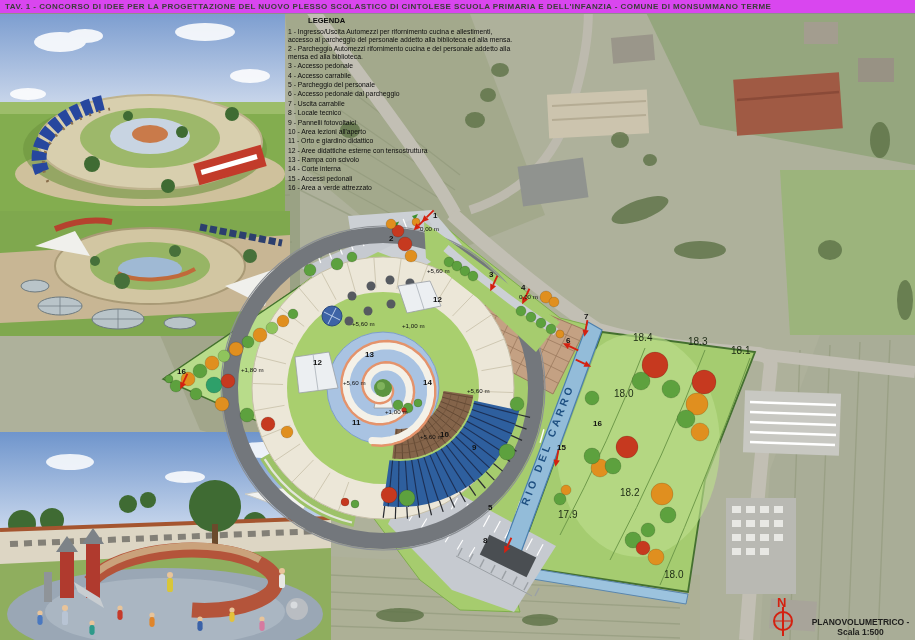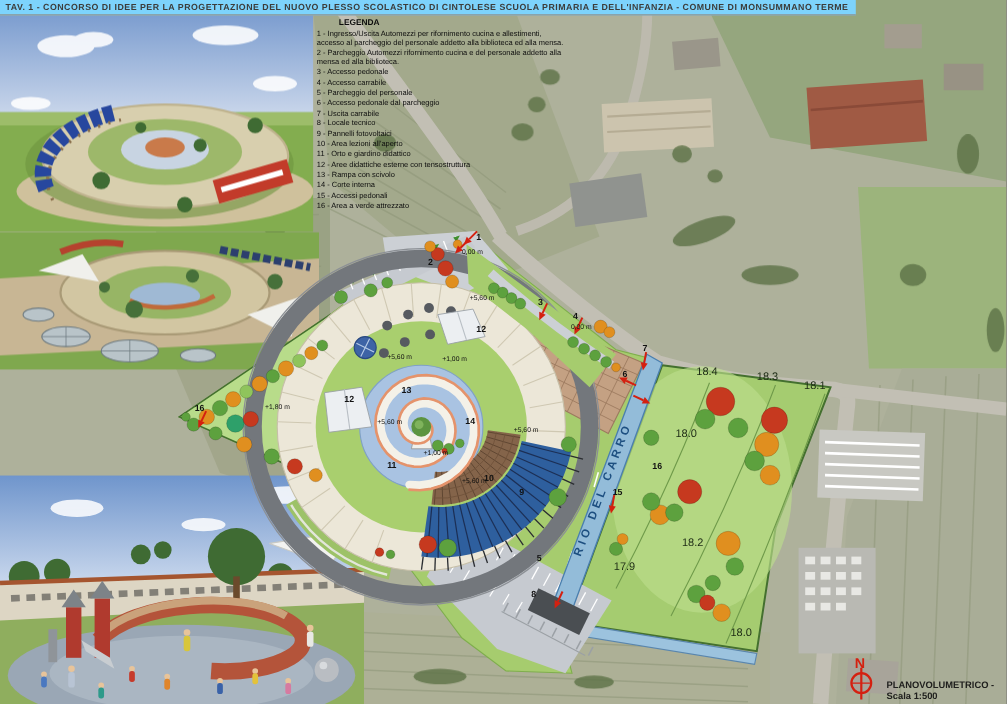--- a/index.html
+++ b/index.html
@@ -1,34 +1,34 @@
 <!DOCTYPE html>
 <html><head>
 <meta charset="utf-8">
 <style>
   html,body{margin:0;padding:0;background:#666;}
   .board{position:relative;width:915px;height:640px;overflow:hidden;
          font-family:"Liberation Sans",sans-serif;background:#aeb19b;}
   .board svg{display:block;}
-  .titlebar{position:absolute;left:0;top:0;width:778px;height:14px;background:#7dd3fc;
+  .titlebar{position:absolute;left:0;top:0;width:915px;height:14px;background:#d946ef;
             border-bottom:1px solid #8f8f8a;font:bold 8px/14px "Liberation Sans",sans-serif;
             color:#3c3c3a;letter-spacing:.45px;padding-left:5px;box-sizing:border-box;
             white-space:nowrap;z-index:40;}
   .legend{position:absolute;left:288px;top:17px;width:226px;z-index:35;
           font:6.8px/1.16 "Liberation Sans",sans-serif;color:#0d0d0d;}
   .legend .lg-head{font-weight:bold;font-size:7.6px;margin-bottom:2px;padding-left:20px;}
   .legend .lg-item{margin-bottom:1.5px;}
   .render{position:absolute;z-index:10;overflow:hidden;}
   #render1{left:0;top:14px;width:285px;height:197px;}
   #render2{left:0;top:211px;width:290px;height:125px;}
   #render3{left:0;top:432px;width:331px;height:208px;}
   #plan-svg{position:absolute;left:0;top:0;z-index:20;pointer-events:none;}
   #bg-svg{position:absolute;left:0;top:0;z-index:1;}
   .footer-caption{position:absolute;left:806px;top:617px;z-index:35;
-                  font:bold 8.5px "Liberation Sans",sans-serif;color:#20201e;}
+                  font:bold 8.5px "Liberation Sans",sans-serif;color:#20201e;text-align:center;}
   #north{position:absolute;left:764px;top:594px;z-index:35;}
 </style>
 </head>
 <body>
 
 <div class="board">
 
   <svg id="bg-svg" width="915" height="640">
     <rect x="0" y="0" width="915" height="640" fill="#aeb19b"></rect>
     <polygon points="285,14 470,14 545,215 420,265 300,165" fill="#a3a98c"></polygon>

